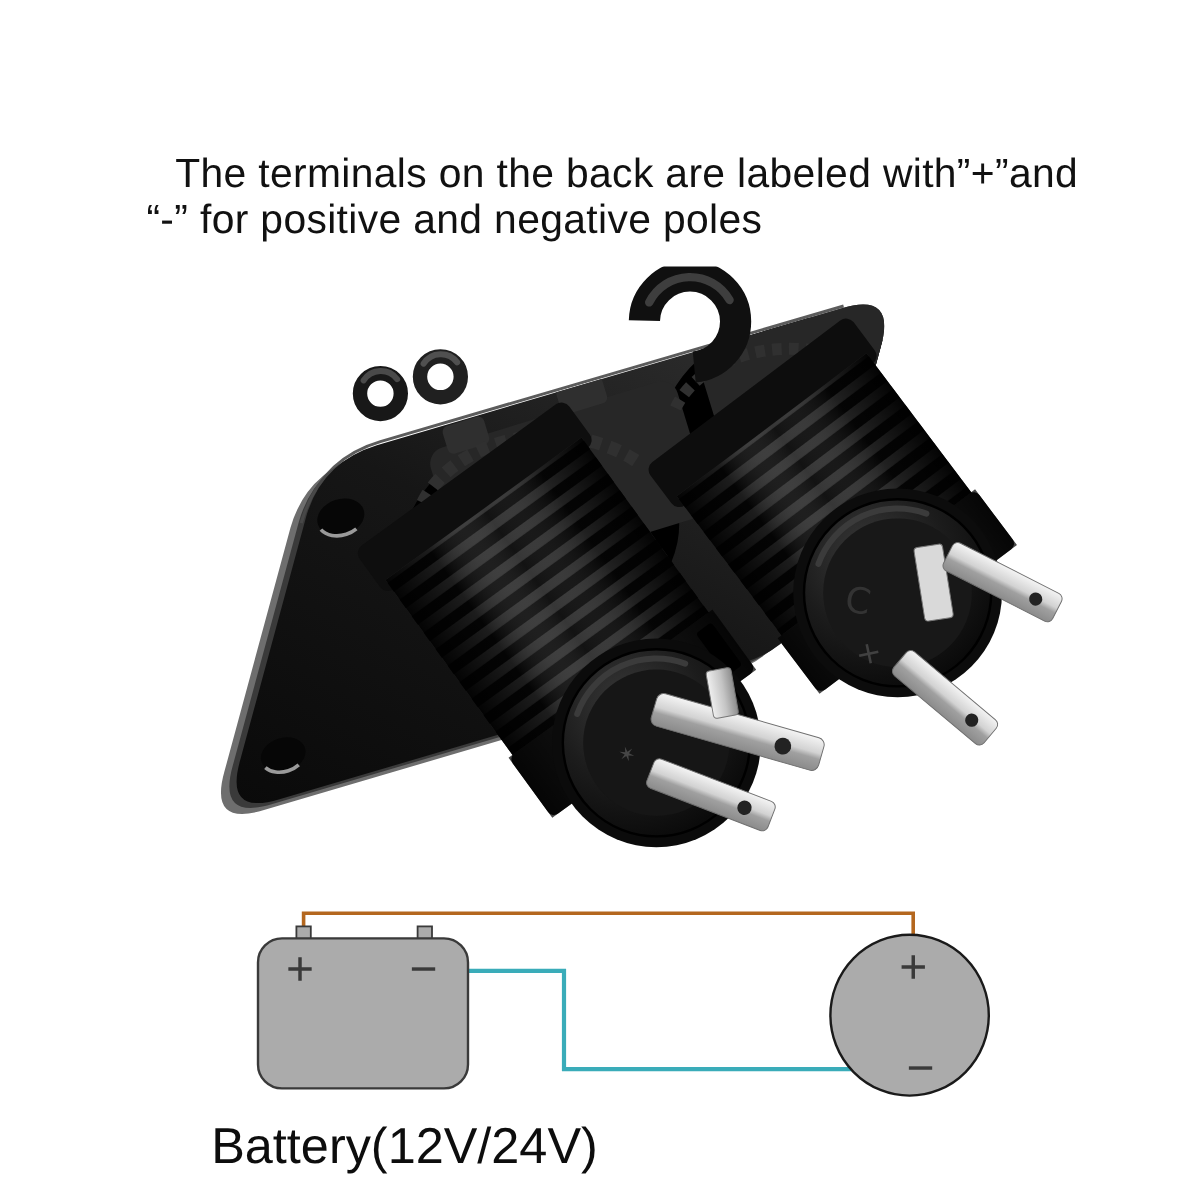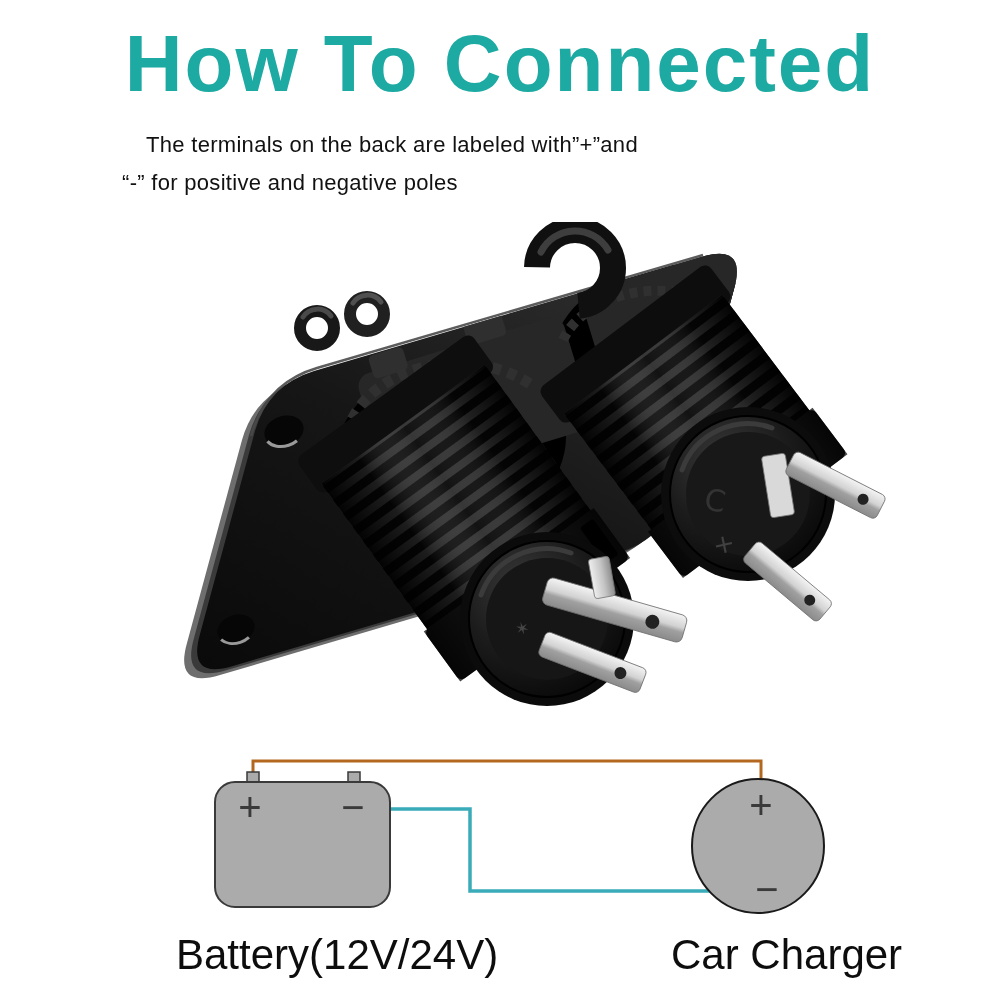--- a/index.html
+++ b/index.html
@@ -8,39 +8,38 @@
     font-family:"Liberation Sans","DejaVu Sans",sans-serif;
   }
   .abs{position:absolute;}
   #title{
     left:0;right:0;top:22px;text-align:center;
     font-size:80px;font-weight:700;letter-spacing:2px;line-height:1.05;
     margin:0;white-space:nowrap;
   }
   #description{
     left:122px;top:126px;width:800px;
-    font-size:22px;line-height:38px;color:#111;letter-spacing:.3px;
+    font-size:34px;line-height:38px;color:#111;letter-spacing:.3px;
   }
   #description .line1{padding-left:24px;}
   #photo-wrap{left:55px;top:222px;width:860px;height:520px;}
   #diagram-wrap{left:150px;top:735px;width:720px;height:200px;}
   .diagram-label{
     top:931px;font-size:42px;color:#0d0d0d;white-space:nowrap;
   }
   #battery-label{left:176px;}
   #charger-label{left:671px;}
   svg text.sym{font-family:"Liberation Sans",sans-serif;font-size:40px;fill:#3a3a3a;}
   svg text.emboss{font-family:"DejaVu Sans",sans-serif;}
 </style>
 </head>
 <body>
 
 <div id="stage">
 
-  <h1 id="title" class="abs" style="color: rgb(28, 170, 162);">How To Connected</h1>
 
   <div id="description" class="abs">
     <div class="line1">The terminals on the back are labeled with”+”and</div>
     <div class="line2">“-” for positive and negative poles</div>
   </div>
 
   <svg id="photo-wrap" class="abs" viewBox="0 0 860 520">
     <defs>
       <pattern id="ribs" width="17" height="17" patternUnits="userSpaceOnUse">
         <rect width="17" height="17" fill="#060606"></rect>
@@ -203,15 +202,14 @@
     </g>
 
     <g>
       <ellipse cx="608" cy="111" rx="66" ry="67" stroke="#1a1a1a" stroke-width="2" fill="#ABABAB"></ellipse>
       <text class="sym" x="611" y="84" text-anchor="middle">+</text>
       <text class="sym" x="617" y="168" text-anchor="middle">−</text>
     </g>
   </svg>
 
   <div id="battery-label" class="abs diagram-label">Battery(12V/24V)</div>
-  <div id="charger-label" class="abs diagram-label">Car Charger</div>
 
 </div>
 
 </body></html>

